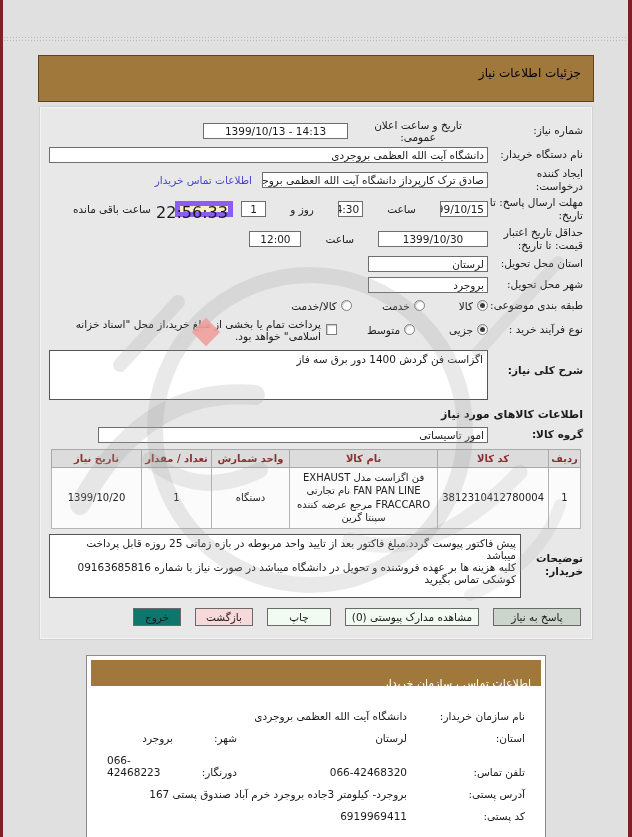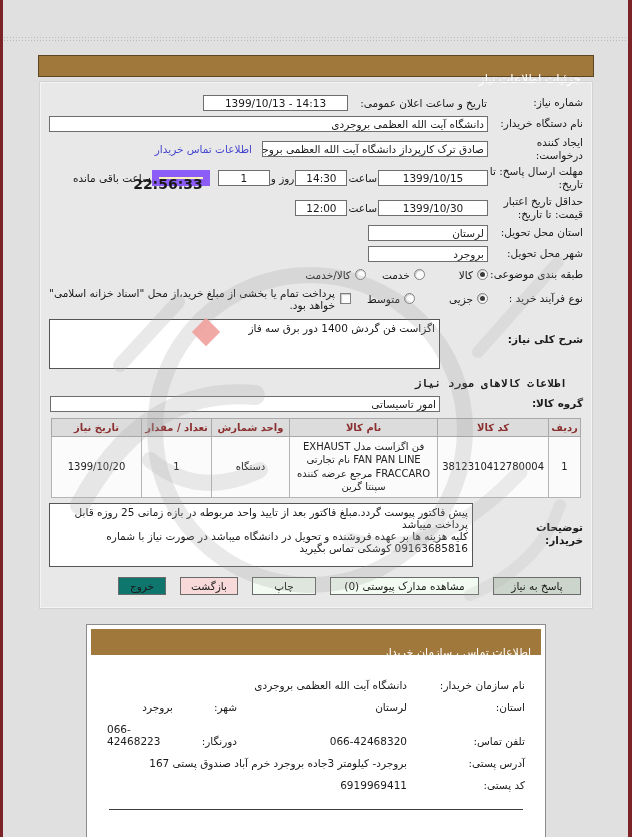--- a/index.html
+++ b/index.html
@@ -4,49 +4,49 @@
 <style>
   * { box-sizing: border-box; margin: 0; padding: 0; }
   html,body { background:#cfcfcf; }
   body { font-family:"DejaVu Sans", sans-serif; }
   #screen { position:relative; width:632px; height:837px; background:#e0e0e0; overflow:hidden; margin:0 auto; direction:rtl; font-size:11px; color:#1a1a1a; }
   .edge { position:absolute; top:0; bottom:0; width:4px; background:#7c2327; z-index:6; }
   .edge.left { left:0; width:3px; }
   .edge.right { right:0; }
   .topgap { height:36px; }
   .dotline { height:7px; margin:0 3px; background-image:radial-gradient(#b9b9b9 0.8px, transparent 1px); background-size:3px 3px; }
-  .titlebar { margin:12px 38px 0; height:22px; background:#a0783c; border:1px solid #5c4522; color:#ffffff; font-size:12px; line-height:28px; padding:9px 12px; }
+  .titlebar { margin:12px 38px 0; height:47px; background:#a0783c; border:1px solid #5c4522; color:#000000; font-size:12px; line-height:28px; padding:3px 12px; }
   .panel { margin:5px 40px 0; background:#e8e8e8; border:1px solid #f4f4f4; outline:1px solid #d2d2d2; padding:8px 8px 12px; }
   .frow { display:flex; align-items:center; margin:3px 0; min-height:18px; }
   .frow.top { align-items:flex-start; }
   .flabel { width:95px; flex:none; line-height:1.25; font-size:10.5px; }
-  .flabel.b { font-weight:bold;margin-left:48px; }
-  .midlabel { flex:none; padding:0 1px; font-size:10.5px; }
+  .flabel.b { font-weight:bold; }
+  .midlabel { flex:none; padding:0 24px; font-size:10.5px;text-align:center; }
   .inp { background:#fff; border:1px solid #6e6e6e; height:16px; line-height:14px; font-size:10.5px; padding:0 3px; overflow:hidden; white-space:nowrap; }
   .center { text-align:center; }
   .num { direction:ltr; unicode-bidi:isolate; display:inline-block; }
   .w150{width:150px}.w145{width:145px}.w110{width:110px}.w52{width:52px}.w120{width:120px}.w270{width:226px}.w390{width:390px}
   .grow { flex:1; }
-  .countdown { background:#f7f0bd; border:7px solid #8b5cf6; height:16px; line-height:14px; width:58px; text-align:center; font-size:14px;font-weight:bold; }
+  .countdown { background:#f7f0bd; border:5px solid #8b5cf6; height:16px; line-height:14px; width:58px; text-align:center; font-size:16px; }
   .link { color:#4646cf; margin-right:10px; cursor:pointer; font-size:10.5px;text-align:center; }
   .radio { width:11px; height:11px; border-radius:50%; border:1px solid #808080; background:#fdfdfd; margin-left:4px; position:relative; flex:none; box-shadow:inset 1px 1px 1px #c9c9c9; }
   .radio.sel::after { content:""; position:absolute; inset:2px; border-radius:50%; background:#3b3b3b; }
   .checkbox { width:11px; height:11px; border:1px solid #808080; background:#fdfdfd; margin-left:5px; flex:none; box-shadow:inset 1px 1px 1px #c9c9c9; }
-  .opt { margin-left:16px; display:flex; align-items:center; font-size:10.5px; }
+  .opt { margin-left:30px; display:flex; align-items:center; font-size:10.5px; }
   .tarea { flex:1; background:#fff; border:1px solid #555; font-size:10.5px; padding:2px 4px; resize:none; font-family:"DejaVu Sans", sans-serif; direction:rtl; color:#1a1a1a; overflow:hidden; }
   .h50{height:50px} .h64{height:64px}
-  .sectitle { font-weight:bold; font-size:11px; margin:8px 16px 5px;font-family:Liberation Mono, monospace; }
+  .sectitle { font-weight:bold; font-size:11px; margin:8px 0 5px; }
   table.goods { width:calc(100% - 4px); margin:5px 2px; border-collapse:collapse; }
   table.goods th { background:#dcdcdc; color:#8b2f2f; font-weight:bold; font-size:10px; border:1px solid #a8a8a8; padding:3px 2px; text-align:center; }
   table.goods td { background:#fbfbfb; color:#222; font-size:10px; border:1px solid #b5b5b5; padding:3px 4px; text-align:center; line-height:1.35; }
   .c-row{width:32px}.c-code{width:106px}.c-unit{width:78px}.c-qty{width:70px}.c-date{width:90px}
   .btnrow { display:flex; align-items:center; margin:10px 2px 0; gap:14px; }
   .btn { height:18px; line-height:16px; font-size:10.5px; border:1px solid #6a6a6a; text-align:center; cursor:pointer; white-space:nowrap; }
   .btn-answer{background:#ccd5cb;width:88px}
-  .btn-docs{background:#f1fbf1;width:149px}
+  .btn-docs{background:#f1fbf1;width:134px}
   .btn-print{background:#f1fbf1;width:64px}
   .btn-back{background:#f7d9d9;width:58px}
   .btn-exit{background:#0f766e;width:48px}
   .card { width:460px; margin:16px auto 0; background:#fff; border:1px solid #8b8b8b; padding:4px 4px 24px; }
   .cardhead { height:26px; background:#a0783c; color:#fff; line-height:26px; padding:11px 10px; font-size:11px; }
   .cardbody { padding:14px 16px 0; font-size:10.5px; }
   .crow { display:flex; margin:10px 0; align-items:baseline; }
   .clabel { width:118px; flex:none; }
   .cval { width:170px; flex:none; }
   .clabel2 { width:64px; flex:none; }

